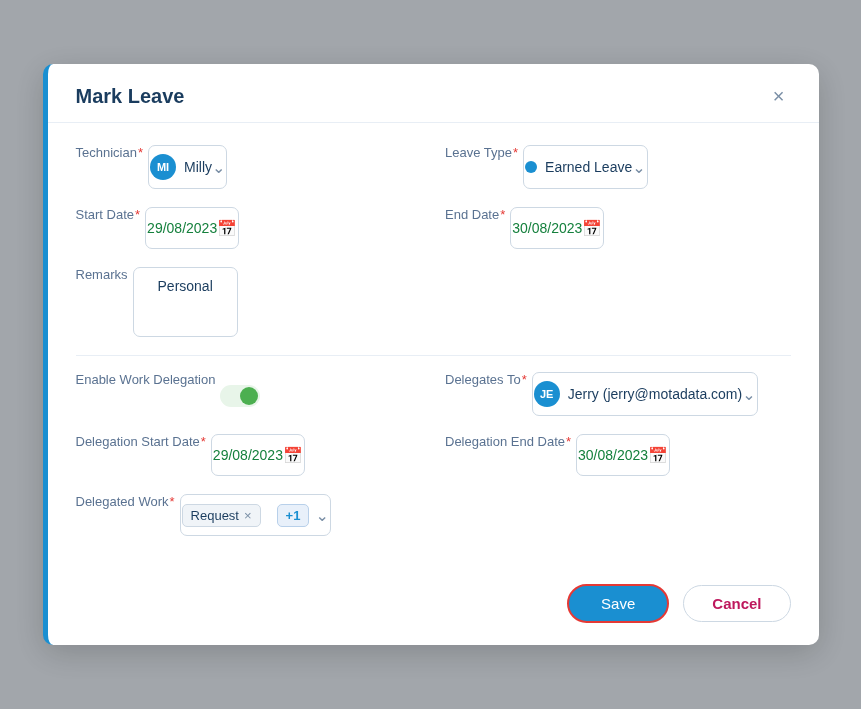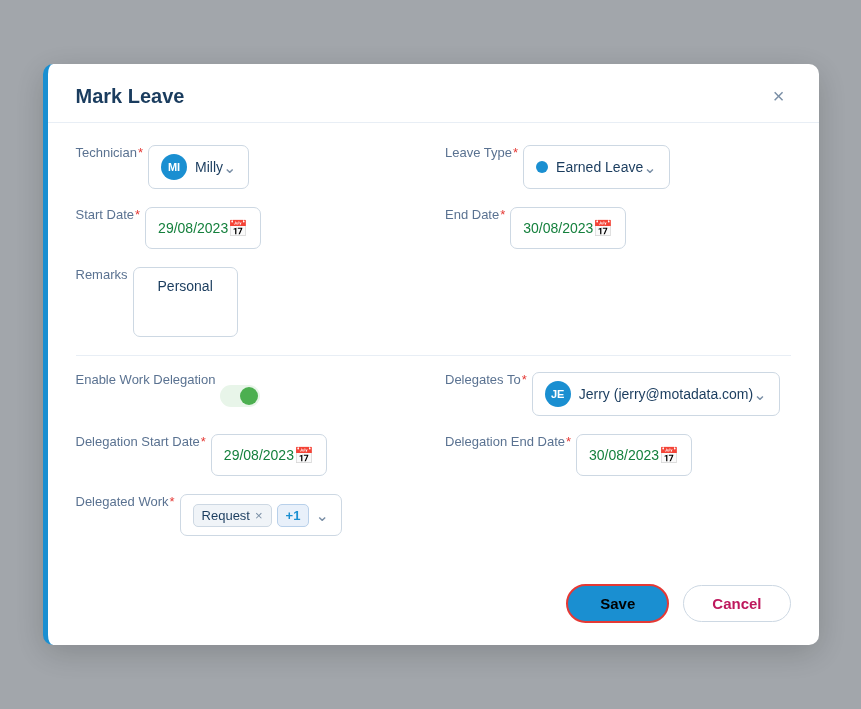--- a/index.html
+++ b/index.html
@@ -94,21 +94,21 @@
     label .required {
       color: #e53935;
       margin-left: 1px;
     }
 
     .select-box, .date-box, .multiselect-box {
       display: flex;
       align-items: center;
       border: 1.5px solid #cdd8e3;
       border-radius: 7px;
-      padding: 8px 12px;
+      padding: 8px 1px;
       background: #fff;
       cursor: pointer;
       min-height: 42px;
     }
 
     .select-box {
       justify-content: space-between;
     }
 
     .select-box .select-value {
@@ -205,21 +205,21 @@
 
     .multiselect-box {
       gap: 6px;
       flex-wrap: wrap;
       justify-content: space-between;
     }
 
     .multiselect-inner {
       display: flex;
       align-items: center;
-      gap: 5px;
+      gap: 16px;
       flex-wrap: wrap;
     }
 
     .tag {
       background: #f0f4f8;
       border: 1px solid #cdd8e3;
       border-radius: 5px;
       padding: 3px 8px;
       font-size: 13px;
       color: #1a3c5e;
@@ -247,26 +247,26 @@
     .modal-footer {
       display: flex;
       justify-content: flex-end;
       align-items: center;
       gap: 14px;
       padding: 12px 28px 22px 28px;
     }
 
     .btn-save {
       background: #1a8fd1;
-      color: #000000;
+      color: #ffffff;
       border: 2.5px solid #e53935;
       border-radius: 22px;
       padding: 9px 32px;
       font-size: 15px;
-      font-weight: 700;
+      font-weight: 400;
       cursor: pointer;
       outline: none;
     }
 
     .btn-cancel {
       background: #fff;
       color: #be185d;
       border: 1.5px solid #cdd8e3;
       border-radius: 22px;
       padding: 9px 28px;

